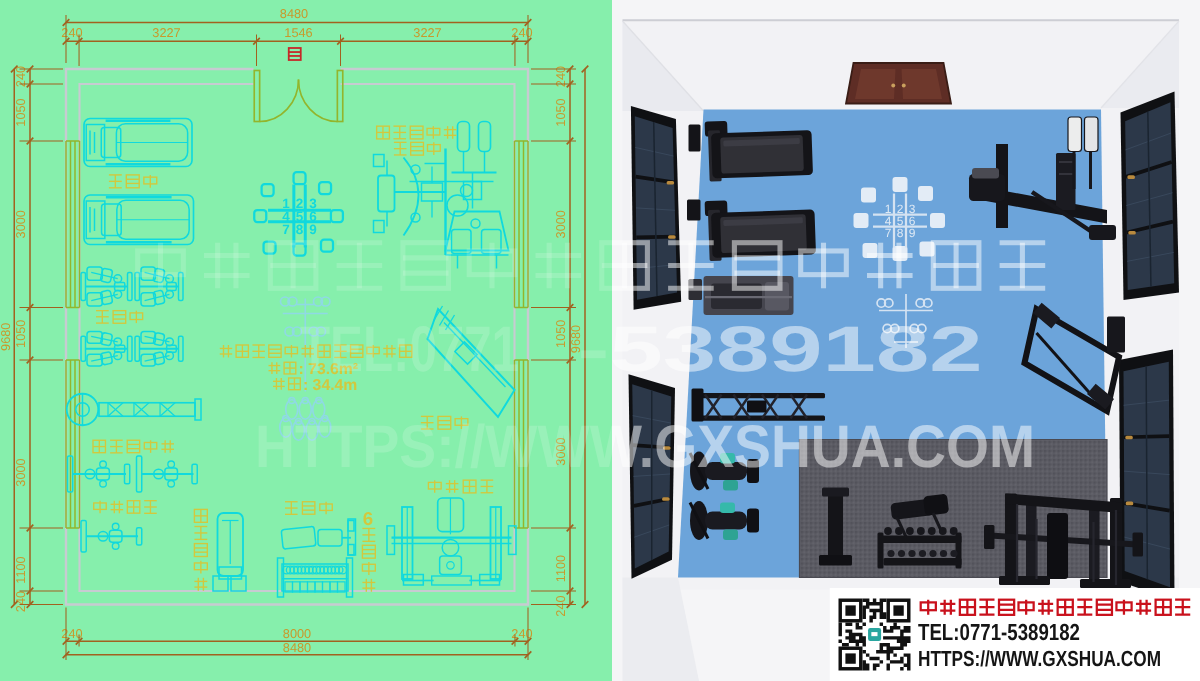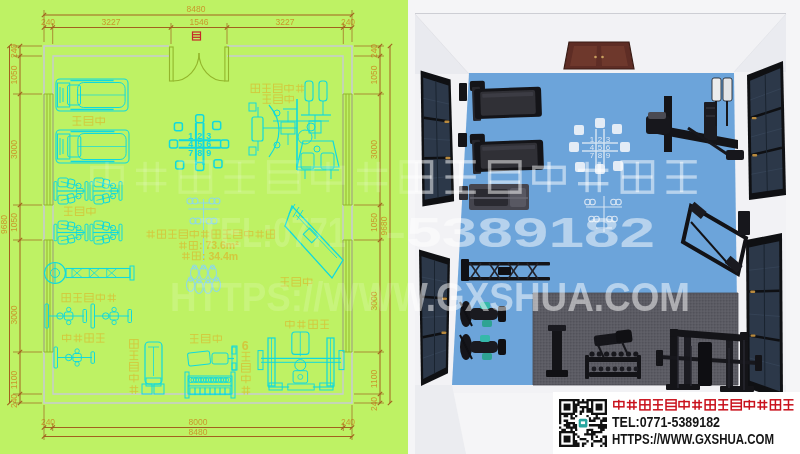--- a/index.html
+++ b/index.html
@@ -1,20 +1,20 @@
 <!DOCTYPE html>
 <html><head><meta charset="utf-8"><title>gym plan</title>
 <style>
 html,body{margin:0;padding:0;background:#fff;font-family:"Liberation Sans",sans-serif;}
 #page{position:relative;width:800px;height:454px;overflow:hidden;}
 </style></head>
 <body>
 <div id="page">
 
-<div style="position:absolute;left:0;top:0;width:408px;height:454px;background:#bef264">
+<div style="position:absolute;left:0;top:0;width:408px;height:454px;background:#86efac">
 <svg width="408" height="454">
 <g>
           <line x1="44.0" y1="15.0" x2="352.0" y2="15.0" stroke="#a2611f" stroke-width="1"></line>
           <line x1="41.8" y1="17.2" x2="46.2" y2="12.8" stroke="#a2611f" stroke-width="1.1"></line>
           <line x1="349.8" y1="17.2" x2="354.2" y2="12.8" stroke="#a2611f" stroke-width="1.1"></line>
           <text x="196" y="12" font-family="Liberation Sans" font-size="8.5" font-weight="normal" fill="#c8992c" text-anchor="middle">8480</text>
           <line x1="44.0" y1="27.5" x2="352.0" y2="27.5" stroke="#a2611f" stroke-width="1"></line>
           <line x1="41.8" y1="29.7" x2="46.2" y2="25.3" stroke="#a2611f" stroke-width="1.1"></line>
           <line x1="50.5" y1="29.7" x2="54.9" y2="25.3" stroke="#a2611f" stroke-width="1.1"></line>
           <line x1="168.8" y1="29.7" x2="173.2" y2="25.3" stroke="#a2611f" stroke-width="1.1"></line>

